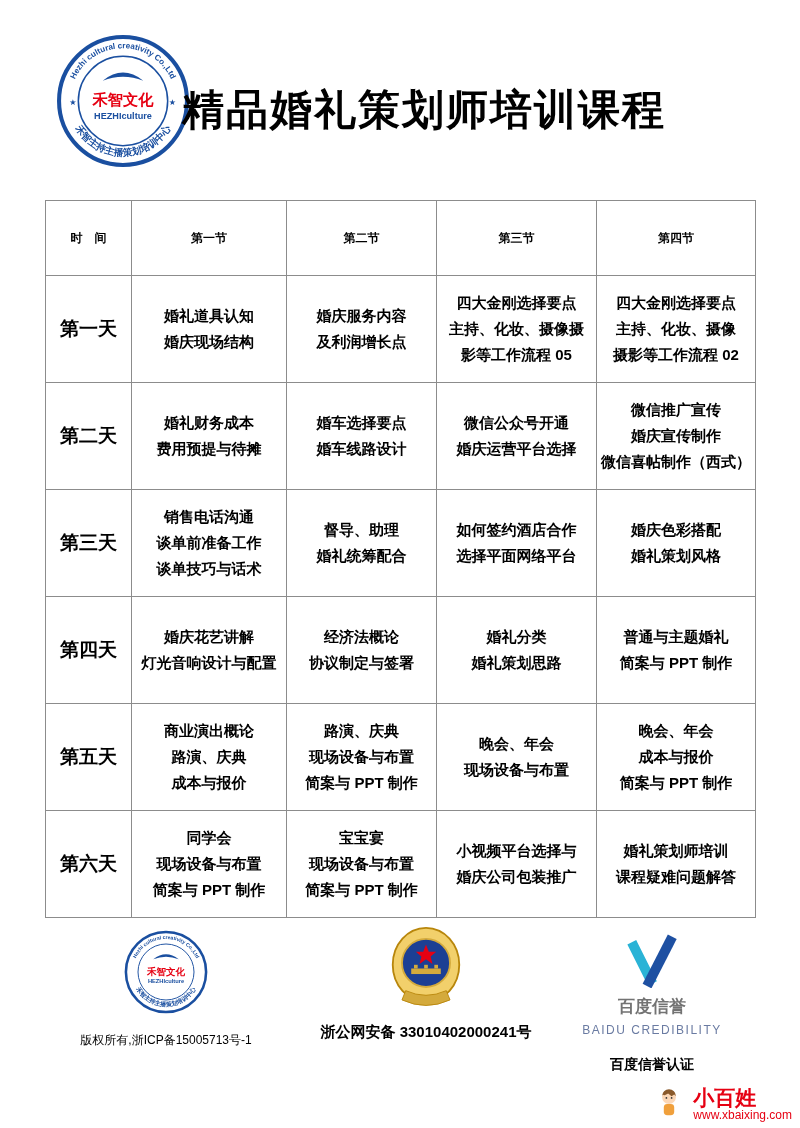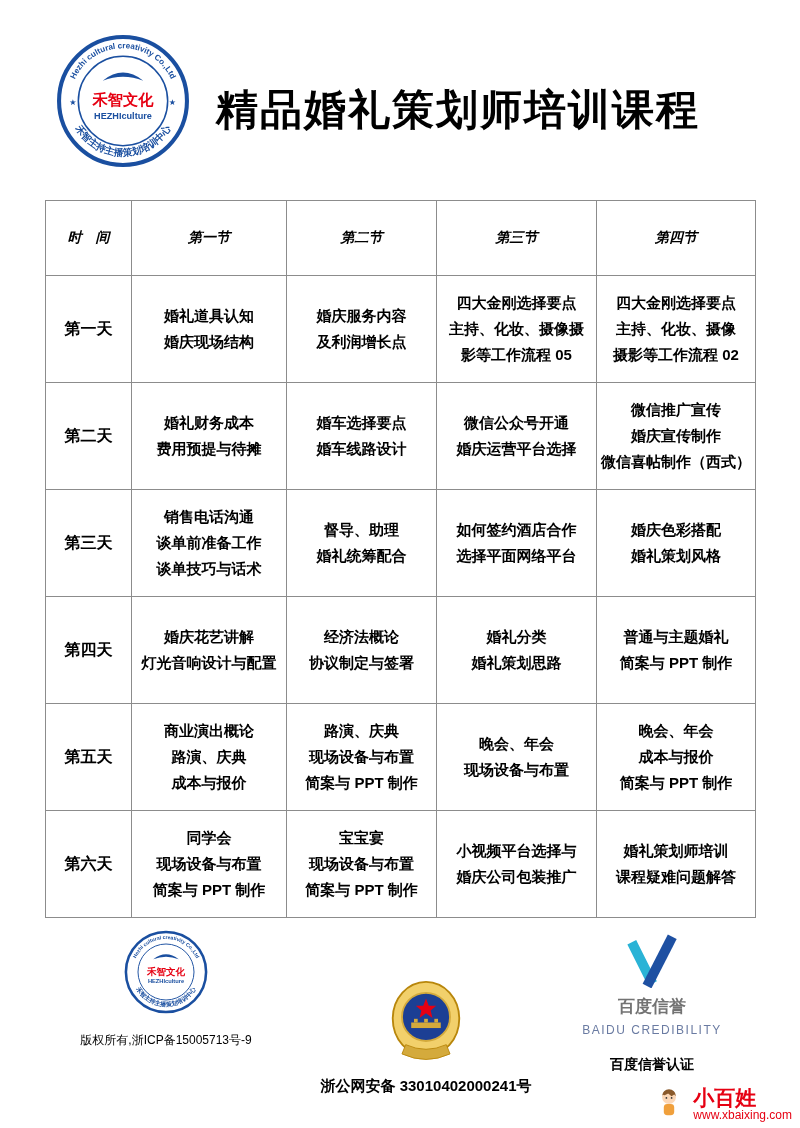--- a/index.html
+++ b/index.html
@@ -9,40 +9,40 @@
     margin:0 auto;
     background:#ffffff;
     font-family:"Liberation Sans","DejaVu Sans",sans-serif;
     color:#000;
     overflow:hidden;
   }
   
   .logo-top{position:absolute;left:56px;top:34px;width:134px;height:134px;}
   .page-title{
     position:absolute;left:182px;top:82px;width:552px;
-    margin:0;text-align:center;
+    margin:0;text-align:left;
     font-size:42px;font-weight:900;letter-spacing:2px;color:#000;
   }
   
   table.schedule{
     position:absolute;left:45px;top:200px;width:710px;
     border-collapse:collapse;table-layout:fixed;
   }
   table.schedule th,table.schedule td{
     border:1px solid #8c8c8c;
     text-align:center;vertical-align:middle;
     padding:6px 4px;
   }
-  table.schedule thead th{height:62px;font-size:14px;font-weight:800;font-style:italic;}
+  table.schedule thead th{height:62px;font-size:12px;font-weight:800;}
   table.schedule tbody td{height:94px;font-size:15px;font-weight:700;line-height:1.75;}
-  table.schedule td.day-cell{font-size:16px;font-weight:800;}
+  table.schedule td.day-cell{font-size:19px;font-weight:800;}
   
   .f-left{position:absolute;left:76px;top:930px;width:180px;text-align:center;}
   .f-left .copyright{margin-top:14px;font-size:12px;color:#000;}
-  .f-center{position:absolute;left:308px;top:980px;width:236px;text-align:center;}
+  .f-center{position:absolute;left:308px;top:926px;width:236px;text-align:center;}
   .f-center .police{margin-top:8px;font-size:15px;font-weight:800;color:#000;}
   .f-right{position:absolute;left:572px;top:934px;width:160px;text-align:center;}
   .f-right .baidu-cn{color:#737373;font-weight:800;font-size:17px;margin-top:3px;}
   .f-right .baidu-en{color:#6a7ba2;font-size:12px;letter-spacing:1.5px;margin-top:5px;}
   .f-right .baidu-cert{color:#000;font-weight:800;font-size:14px;margin-top:19px;}
   
   .watermark{position:absolute;right:8px;bottom:6px;display:flex;align-items:center;gap:11px;}
   .wm-name{color:#e60012;font-size:21px;font-weight:800;line-height:1.1;}
   .wm-url{color:#e60012;font-size:12px;line-height:1.1;}
 </style>
@@ -230,21 +230,21 @@
       <text font-size="8" fill="#1a4fa0" font-weight="bold">
         <textPath href="#arcTop2" startOffset="50%" text-anchor="middle">Hezhi cultural creativity Co.,Ltd</textPath>
       </text>
       <text font-size="9.5" fill="#1a4fa0" font-weight="bold">
         <textPath href="#arcBot2" startOffset="50%" text-anchor="middle">禾智主持主播策划培训中心</textPath>
       </text>
       <path d="M46 46 Q66 30 86 46 Q66 38 46 46 Z" fill="#1a4fa0"></path>
       <text x="66" y="70" font-size="15" fill="#e60012" font-weight="bold" text-anchor="middle">禾智文化</text>
       <text x="66" y="84" font-size="9" fill="#1a4fa0" font-weight="bold" text-anchor="middle">HEZHIculture</text>
     </svg>
-    <div class="copyright">版权所有,浙ICP备15005713号-9</div>
+    <div class="copyright">版权所有,浙ICP备15005713号-1</div>
   </div>
 
   <div class="f-center">
     <svg viewBox="0 0 80 92" width="74" height="85">
       <ellipse cx="40" cy="42" rx="36" ry="40" fill="#f2d06b" stroke="#b8860b" stroke-width="2"></ellipse>
       <circle cx="40" cy="40" r="26" fill="#1c3f94" stroke="#d4aa3c" stroke-width="2"></circle>
       <polygon points="40,20 43,28 51,28 45,33 47,41 40,36 33,41 35,33 29,28 37,28" fill="#e60012"></polygon>
       <rect x="24" y="46" width="32" height="6" fill="#d4aa3c"></rect>
       <rect x="27" y="42" width="4" height="4" fill="#d4aa3c"></rect>
       <rect x="38" y="42" width="4" height="4" fill="#d4aa3c"></rect>

